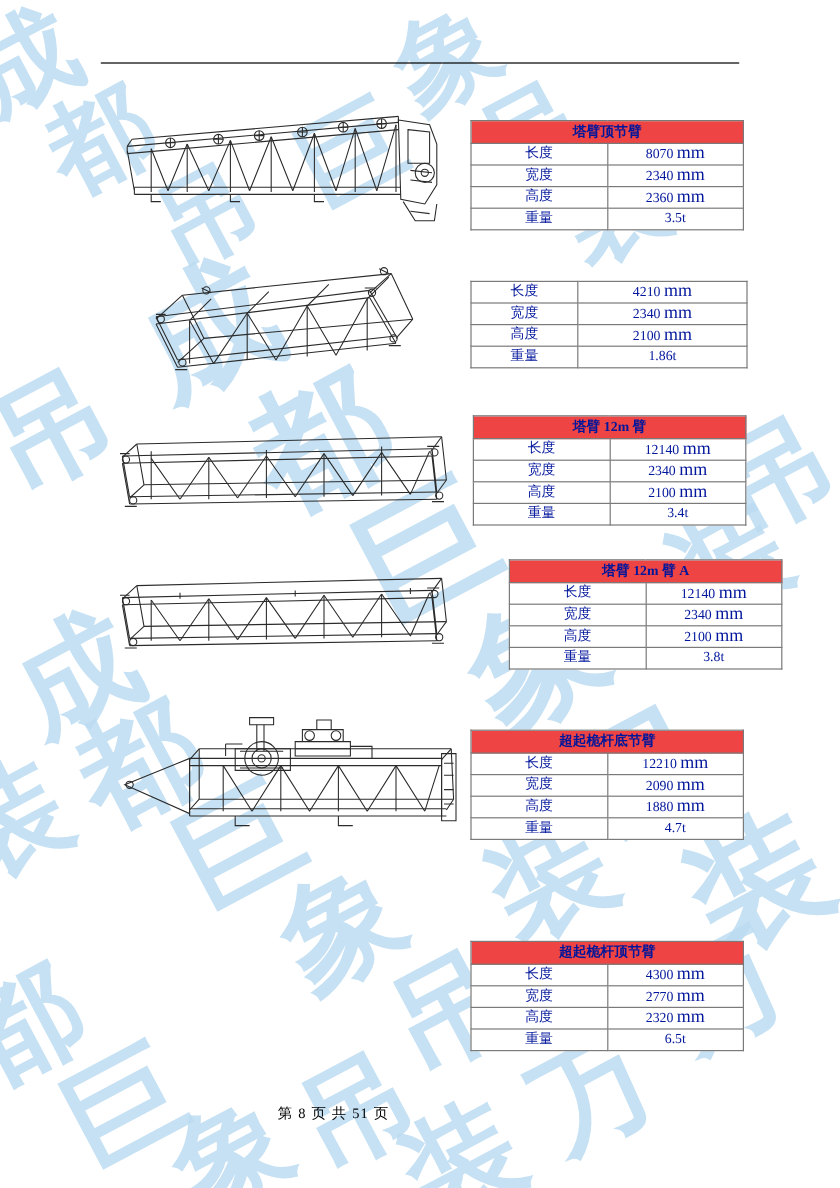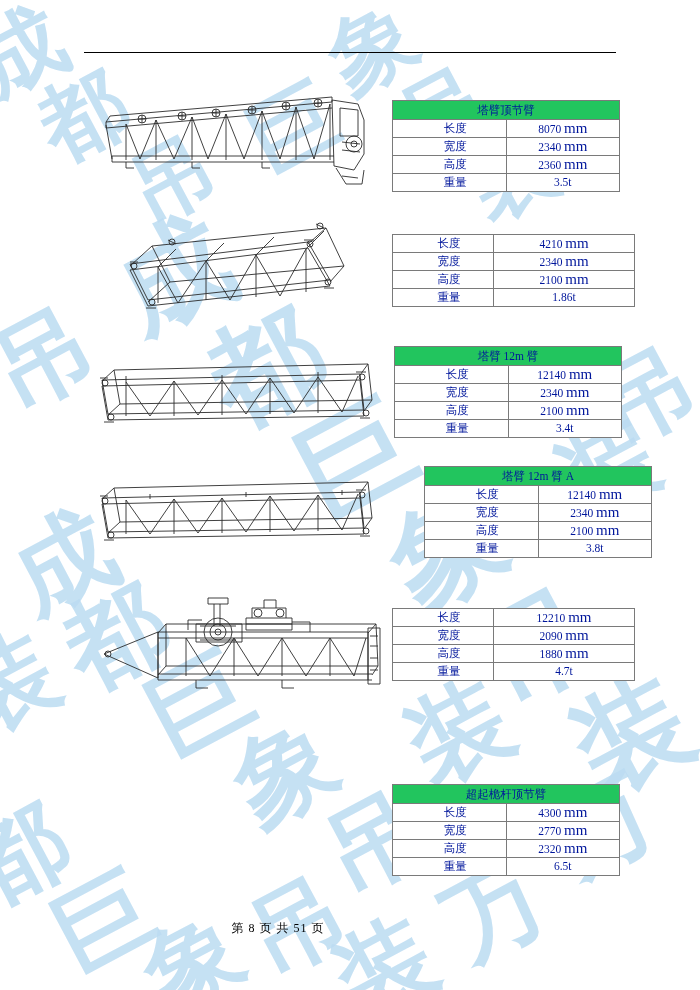--- a/index.html
+++ b/index.html
@@ -72,30 +72,29 @@
     border: 1px solid #7a7a7a;
     height: 17px;
     font-size: 11.5px;
     line-height: 15px;
     text-align: center;
     padding: 0;
     color: #00169b;
     font-family: "Liberation Serif", serif;
   }
   table.spec tr.head td {
-    background: #22c55e;
+    background: #ef4444;
     color: #00169b;
-    font-weight: normal;
+    font-weight: bold;
     font-size: 11.5px;
     height: 18px;
   }
   table.spec td.lbl {
     width: 88px;
     color: #00169b;
-    padding-left: 12px;
   }
   table.spec td.val {
     width: 140px;
   }
   .val .unit {
     font-size: 15px;
   }
   .red { color: #e01b00; }
 
   
@@ -425,20 +424,23 @@
         <path d="M92 24 L106 24 M92 24 L92 34"></path>
 
         <path d="M100 84 L100 92 L112 92 M186 84 L186 92 L198 92"></path>
       </g>
     </svg>
   </div>
 
   <div class="block" style="left:392px; top:608px;">
     <table class="spec">
       <tbody>
+          <tr class="head">
+            <td colspan="2">超起桅杆底节臂</td>
+          </tr>
       <tr>
         <td class="lbl">长度</td>
         <td class="val"><span>12210</span> <span class="unit">mm</span></td>
       </tr>
       <tr>
         <td class="lbl">宽度</td>
         <td class="val"><span>2090</span> <span class="unit">mm</span></td>
       </tr>
       <tr>
         <td class="lbl">高度</td>

